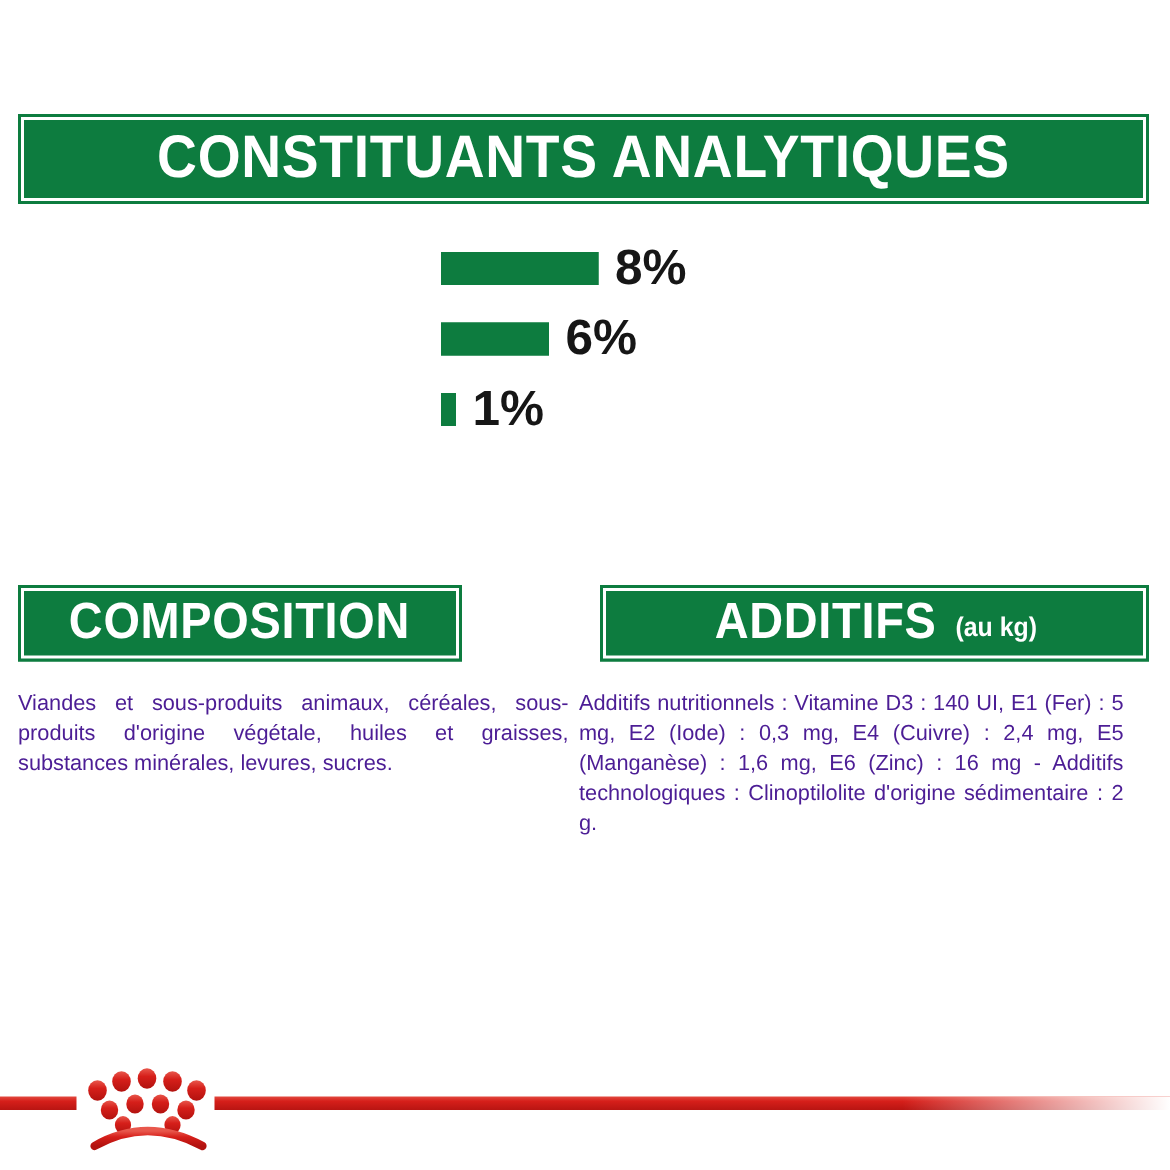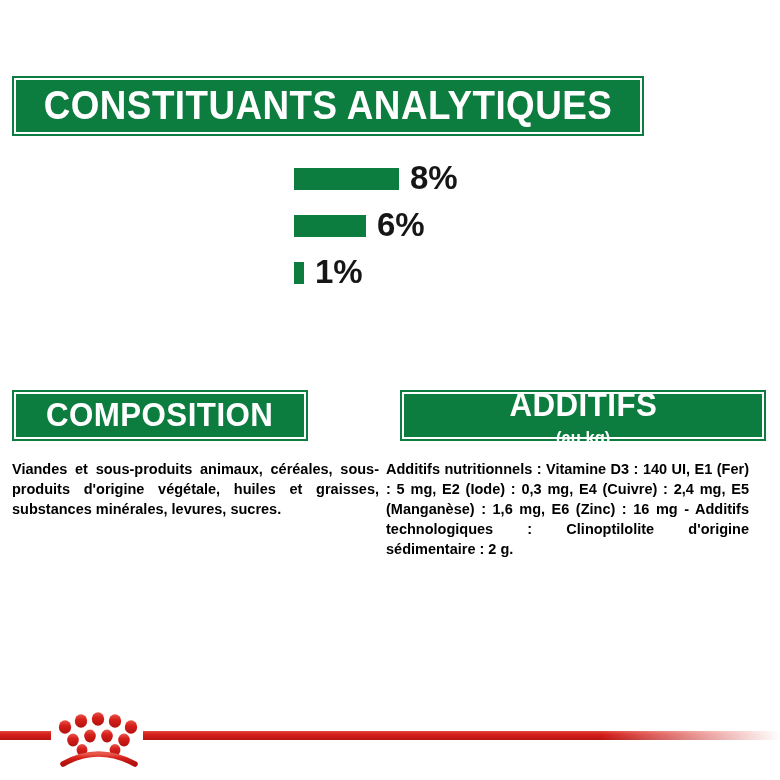--- a/index.html
+++ b/index.html
@@ -41,40 +41,40 @@
     font-weight: bold;
     letter-spacing: 0.5px;
     white-space: nowrap;
     transform: scaleX(0.92);
     transform-origin: center;
   }
 
   #main-banner {
     left: 12px;
     top: 76px;
-    width: 632px;
+    width: 754px;
     height: 60px;
   }
   #main-banner .banner-title { font-size: 40px; }
 
   #composition-banner {
     left: 12px;
     top: 390px;
     width: 296px;
     height: 51px;
   }
   #composition-banner .banner-title { font-size: 34px; }
 
   #additifs-banner {
     left: 400px;
     top: 390px;
     width: 366px;
     height: 51px;
   }
-  #additifs-banner .banner-inner { justify-content: center; flex-direction: column; }
+  #additifs-banner .banner-inner { justify-content: center; }
   #additifs-banner .banner-title { font-size: 34px; }
   .banner-sub {
     color: #ffffff;
     font-weight: bold;
     font-size: 18px;
     white-space: nowrap;
     margin-left: 6px;
     transform: scaleX(0.92);
     transform-origin: left center;
     position: relative;
@@ -110,25 +110,25 @@
     color: #161616;
     font-weight: bold;
     font-size: 33px;
     line-height: 44px;
     white-space: nowrap;
   }
 
   
   .body-text {
     position: absolute;
-    color: #000000;
+    color: #4c1d95;
     font-size: 14.5px;
     line-height: 20px;
     text-align: justify;
-    font-weight: bold;
+    font-weight: normal;
   }
   #composition-text {
     left: 12px;
     top: 459px;
     width: 367px;
   }
   #additifs-text {
     left: 386px;
     top: 459px;
     width: 363px;

